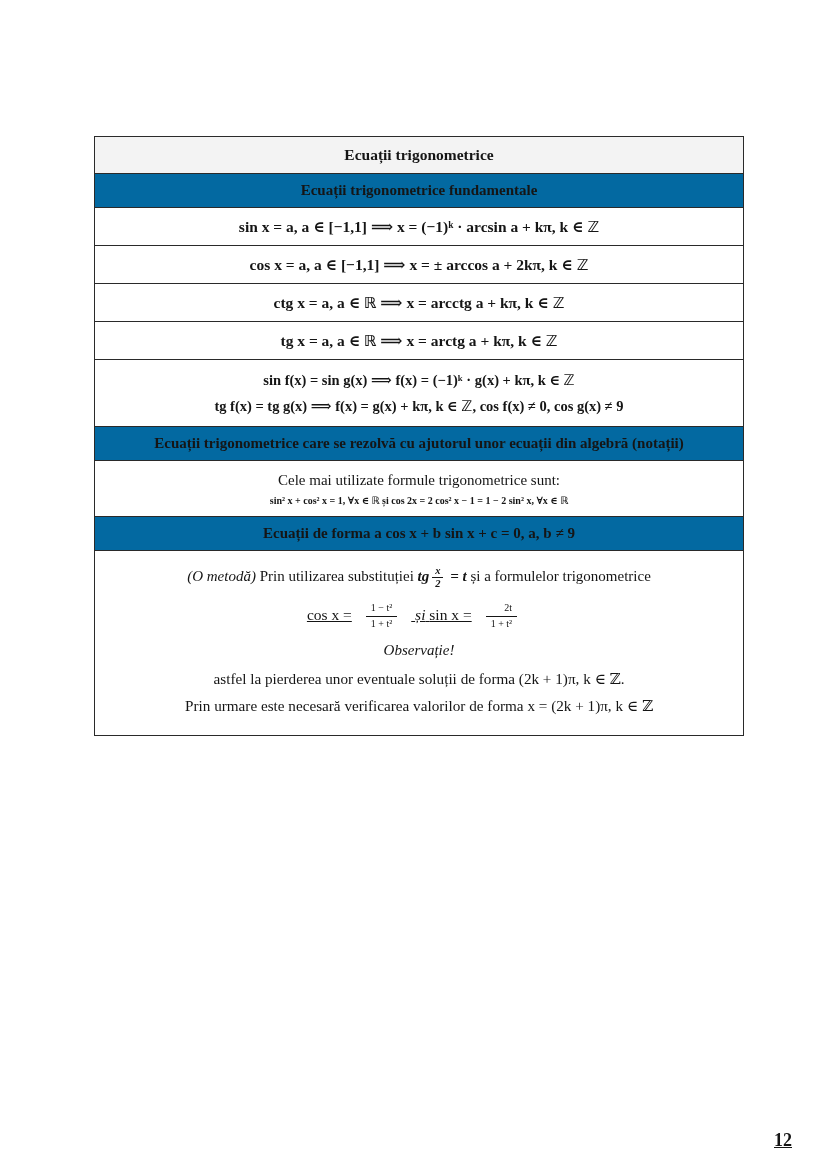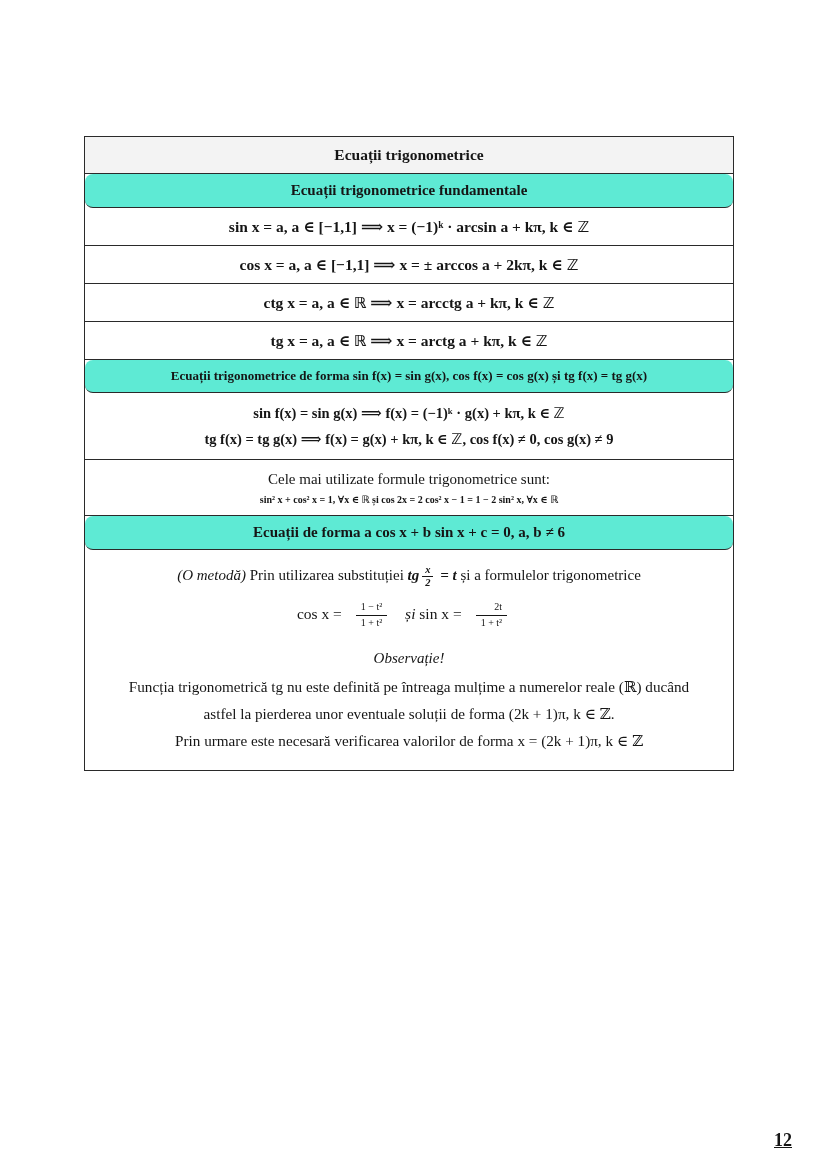--- a/index.html
+++ b/index.html
@@ -7,62 +7,62 @@
     width: 828px;
     height: 1171px;
     position: relative;
     background: #ffffff;
     font-family: "Liberation Serif", "DejaVu Serif", "DejaVu Sans", serif;
     color: #151515;
     overflow: hidden;
   }
   .trig-table {
     position: absolute;
-    left: 84px;
+    left: 94px;
     top: 136px;
     width: 648px;
     border: 1.5px solid #2a2a2a;
     background: #ffffff;
   }
   .row { border-bottom: 1px solid #2a2a2a; text-align: center; }
   .row:last-child { border-bottom: 0; }
 
   .title-row   { background: #f3f3f3; font-weight: 700; font-size: 15.5px; padding: 9px 8px; }
-  .gray-row    { background: #5eead4; font-weight: 700; font-size: 15px;   padding: 8px 8px; border-radius: 8px; }
+  .gray-row    { background: #0369a1; font-weight: 700; font-size: 15px;   padding: 8px 8px; }
   .gray-row.small { font-size: 13px; padding: 8px 4px; }
   .formula-row { font-weight: 700; font-size: 15.5px; padding: 9px 8px; }
 
   .multi-cell  { padding: 7px 8px; font-weight: 700; font-size: 14.5px; }
   .multi-cell .line { padding: 4px 0; }
 
   .algebra-cell    { padding: 8px 8px 10px; }
   .algebra-intro   { font-size: 15px; padding: 3px 0 6px; }
   .algebra-formula { font-weight: 700; font-size: 10px; }
 
   .final-cell  { padding: 10px 10px 16px; font-size: 15px; }
   .method-line { padding: 4px 0 6px; }
-  .italic { font-style: italic; margin-top: 9px; }
+  .italic { font-style: italic; }
   .boldmath { font-weight: 700; font-style: italic; }
 
   .frac {
     display: inline-block; vertical-align: middle; text-align: right;
     margin: 0 14px; line-height: 1.25; font-size: 10px;
   }
   .frac .num { display: block; border-bottom: 1px solid #151515; padding: 0 5px 1px; }
   .frac .den { display: block; padding: 1px 5px 0; }
 
   .frac-small {
     display: inline-block; vertical-align: middle; text-align: center;
     font-size: 10.5px; font-weight: 700; font-style: italic;
     margin: 0 3px; line-height: 1.15;
   }
   .frac-small .num { display: block; border-bottom: 1px solid #151515; padding: 0 3px; }
   .frac-small .den { display: block; padding: 0 3px; }
 
-  .fraction-line { padding: 6px 0; font-size: 15.5px; }
+  .fraction-line { padding: 6px 0; font-size: 15.5px; text-decoration: underline; }
   .obs  { padding: 6px 0; font-size: 15px; }
   .note { padding: 4.5px 0; font-size: 15.2px; }
 
   .page-number {
     position: absolute;
     right: 36px;
     bottom: 20px;
     font-weight: 700;
     font-size: 18px;
     text-decoration: underline;
@@ -75,34 +75,34 @@
 
   <div class="row title-row">Ecuații trigonometrice</div>
 
   <div class="row gray-row">Ecuații trigonometrice fundamentale</div>
 
   <div class="row formula-row">sin x = a, a ∈ [−1,1] ⟹ x = (−1)ᵏ · arcsin a + kπ, k ∈ ℤ</div>
   <div class="row formula-row">cos x = a, a ∈ [−1,1] ⟹ x = ± arccos a + 2kπ, k ∈ ℤ</div>
   <div class="row formula-row">ctg x = a, a ∈ ℝ ⟹ x = arcctg a + kπ, k ∈ ℤ</div>
   <div class="row formula-row">tg x = a, a ∈ ℝ ⟹ x = arctg a + kπ, k ∈ ℤ</div>
 
-  <div class="row gray-row small">Ecuații trigonometrice de forma sin f(x) = sin g(x), cos f(x) = cos g(x) și tg f(x) = tg g(x)</div>
 
   <div class="row multi-cell">
     <div class="line">sin f(x) = sin g(x) ⟹ f(x) = (−1)ᵏ · g(x) + kπ, k ∈ ℤ</div>
     <div class="line">tg f(x) = tg g(x) ⟹ f(x) = g(x) + kπ, k ∈ ℤ, cos f(x) ≠ 0, cos g(x) ≠ 9</div>
   </div>
 
+  <div class="row gray-row">Ecuații trigonometrice care se rezolvă cu ajutorul unor ecuații din algebră (notații)</div>
 
   <div class="row algebra-cell">
     <div class="algebra-intro">Cele mai utilizate formule trigonometrice sunt:</div>
     <div class="algebra-formula">sin² x + cos² x = 1, ∀x ∈ ℝ și cos 2x = 2 cos² x − 1 = 1 − 2 sin² x, ∀x ∈ ℝ</div>
   </div>
 
-  <div class="row gray-row">Ecuații de forma a cos x + b sin x + c = 0, a, b ≠ 6</div>
+  <div class="row gray-row">Ecuații de forma a cos x + b sin x + c = 0, a, b ≠ 9</div>
 
   <div class="row final-cell">
 
     <div class="method-line">
       <span class="italic">(O metodă)</span>
       <span>Prin utilizarea substituției</span>
       <span class="boldmath">
         <span>tg</span><span class="frac-small"><span class="num">x</span><span class="den">2</span></span>
         <span>= t</span>
       </span>
@@ -110,20 +110,19 @@
     </div>
 
     <div class="fraction-line">
       <span>cos x =</span><span class="frac"><span class="num">1 − t²</span><span class="den">1 + t²</span></span>
       <span class="italic">și</span>
       <span>sin x =</span><span class="frac"><span class="num">2t</span><span class="den">1 + t²</span></span>
     </div>
 
     <div class="obs italic">Observație!</div>
 
-    <div class="note">Funcția trigonometrică tg nu este definită pe întreaga mulțime a numerelor reale (ℝ) ducând</div>
     <div class="note">astfel la pierderea unor eventuale soluții de forma (2k + 1)π, k ∈ ℤ.</div>
     <div class="note">Prin urmare este necesară verificarea valorilor de forma x = (2k + 1)π, k ∈ ℤ</div>
 
   </div>
 </div>
 
 <div class="page-number">12</div>
 
 </body></html>

